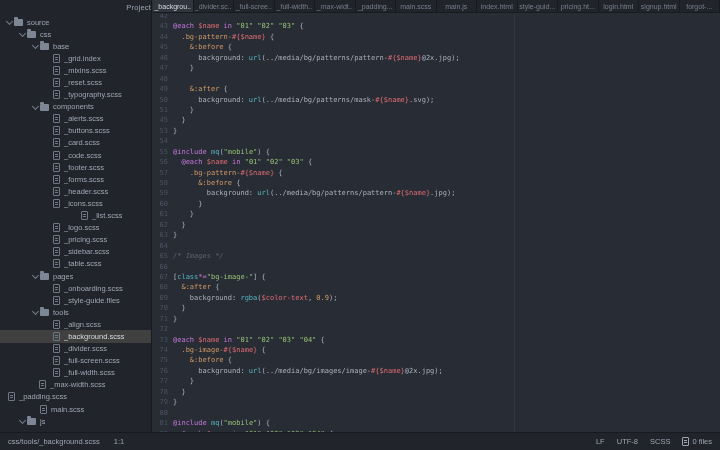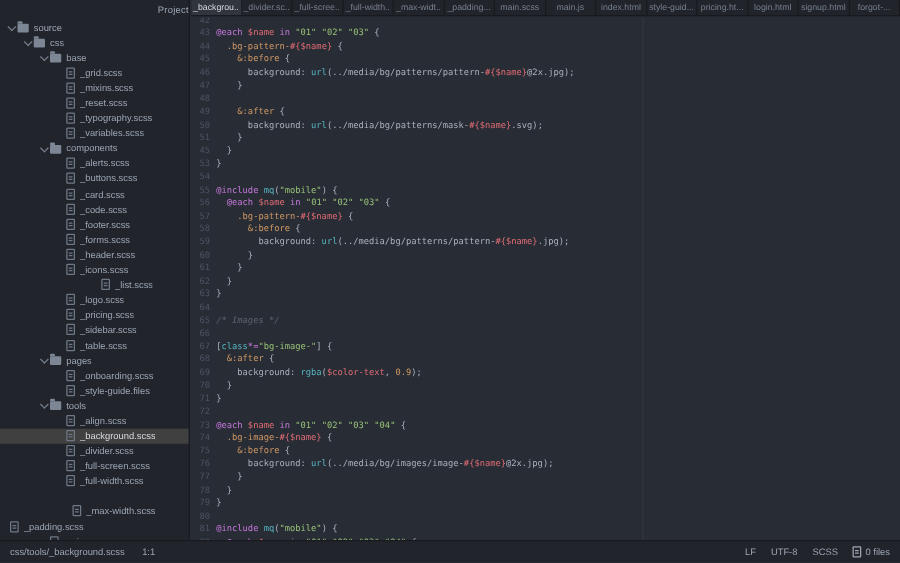--- a/index.html
+++ b/index.html
@@ -77,42 +77,37 @@
         <span class="tree-label">css</span>
       </div>
       <div class="tree-row" style="padding-left: 32px;">
         <span class="chev down"></span>
         <span class="folder-ico"></span>
         <span class="tree-label">base</span>
       </div>
       <div class="tree-row" style="padding-left: 45px;">
         <span class="chev"></span>
         <span class="file-ico"></span>
-        <span class="tree-label">_grid.scss</span>
+        <span class="tree-label">_grid.index</span>
       </div>
       <div class="tree-row" style="padding-left: 45px;">
         <span class="chev"></span>
         <span class="file-ico"></span>
         <span class="tree-label">_mixins.scss</span>
       </div>
       <div class="tree-row" style="padding-left: 45px;">
         <span class="chev"></span>
         <span class="file-ico"></span>
         <span class="tree-label">_reset.scss</span>
       </div>
       <div class="tree-row" style="padding-left: 45px;">
         <span class="chev"></span>
         <span class="file-ico"></span>
         <span class="tree-label">_typography.scss</span>
       </div>
-      <div class="tree-row" style="padding-left: 45px;">
-        <span class="chev"></span>
-        <span class="file-ico"></span>
-        <span class="tree-label">_variables.scss</span>
-      </div>
       <div class="tree-row" style="padding-left: 32px;">
         <span class="chev down"></span>
         <span class="folder-ico"></span>
         <span class="tree-label">components</span>
       </div>
       <div class="tree-row" style="padding-left: 45px;">
         <span class="chev"></span>
         <span class="file-ico"></span>
         <span class="tree-label">_alerts.scss</span>
       </div>
@@ -214,21 +209,21 @@
       <div class="tree-row" style="padding-left: 45px;">
         <span class="chev"></span>
         <span class="file-ico"></span>
         <span class="tree-label">_full-screen.scss</span>
       </div>
       <div class="tree-row" style="padding-left: 45px;">
         <span class="chev"></span>
         <span class="file-ico"></span>
         <span class="tree-label">_full-width.scss</span>
       </div>
-      <div class="tree-row" style="padding-left: 50px; margin-top: 12px;">
+      <div class="tree-row" style="padding-left: 31px;">
         <span class="chev"></span>
         <span class="file-ico"></span>
         <span class="tree-label">_max-width.scss</span>
       </div>
       <div class="tree-row" style="">
         <span class="chev"></span>
         <span class="file-ico"></span>
         <span class="tree-label">_padding.scss</span>
       </div>
       <div class="tree-row" style="padding-left: 32px;">

